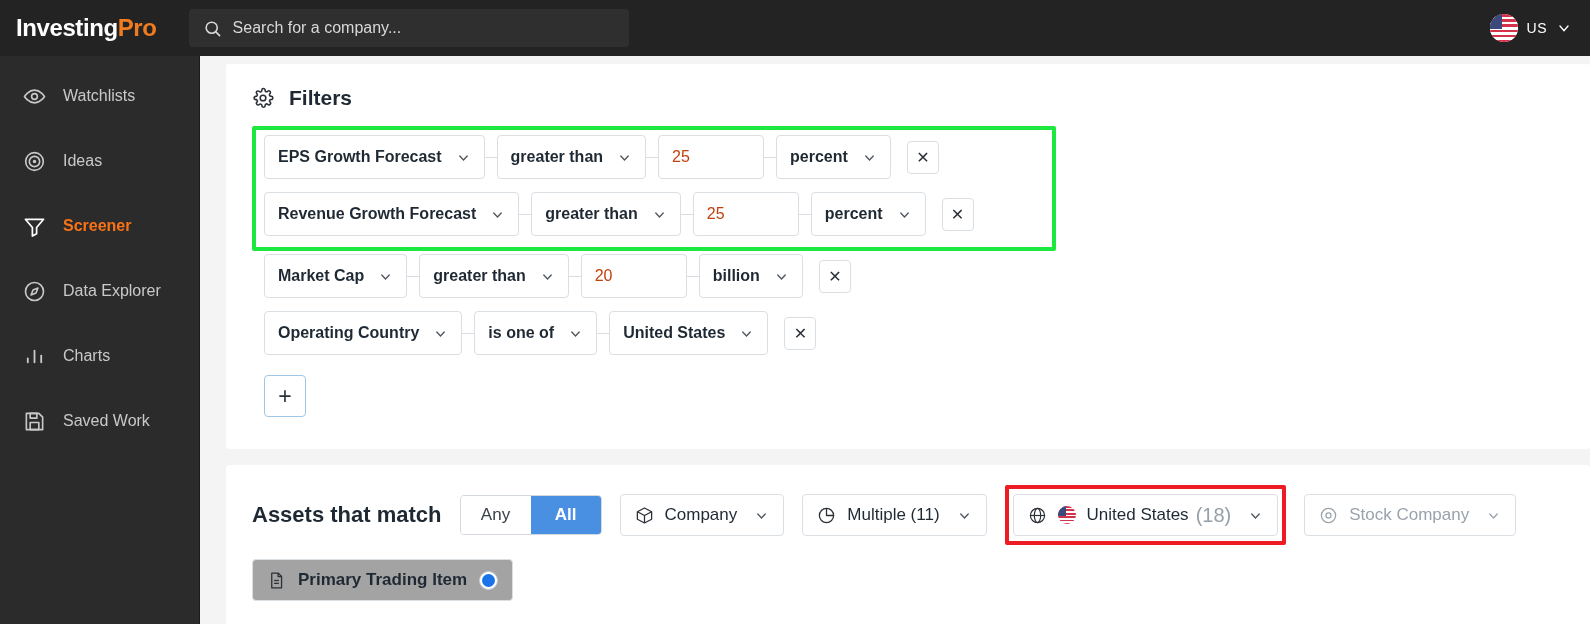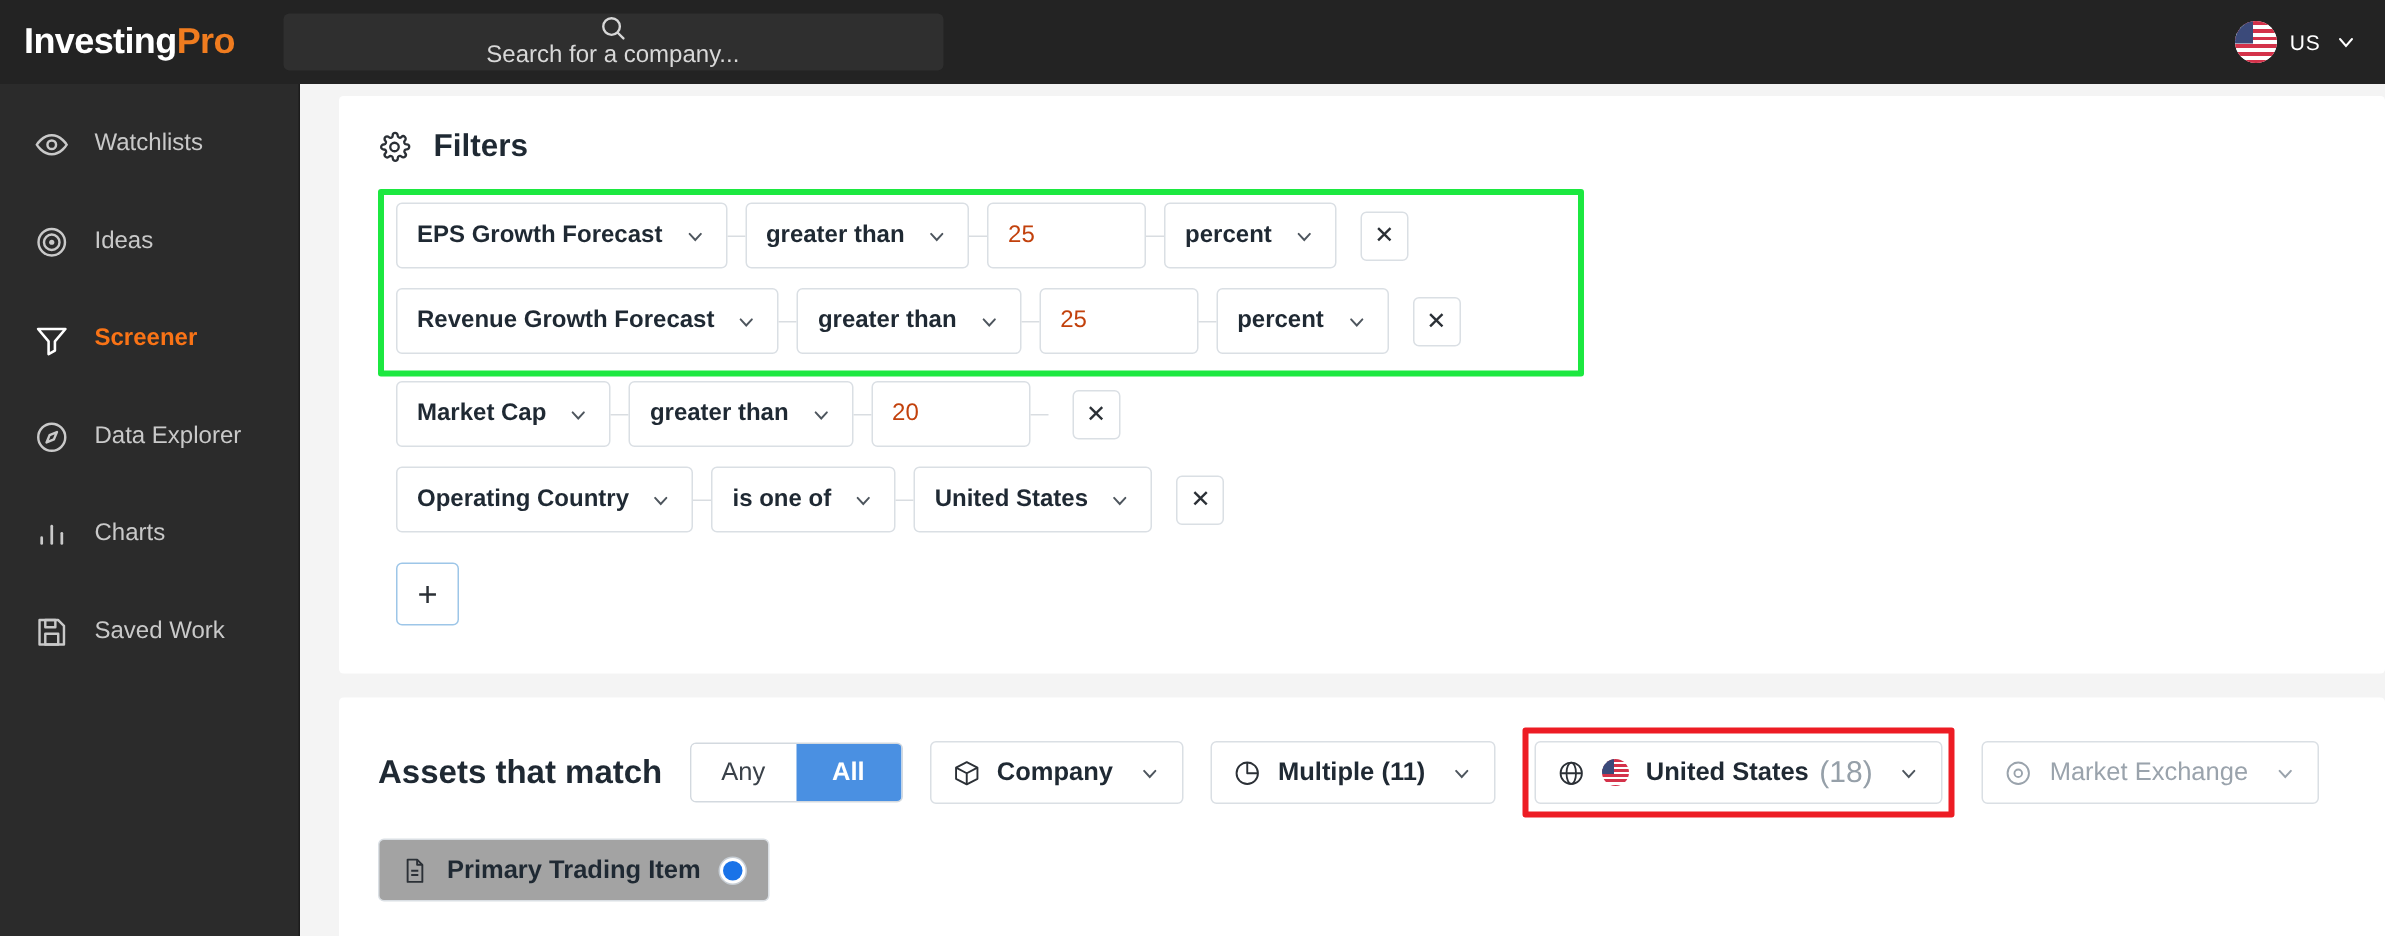--- a/index.html
+++ b/index.html
@@ -22,21 +22,21 @@
   .brand { font-size: 24px; font-weight: bold; letter-spacing: -0.4px; white-space: nowrap; }
   .brand .w1 { color: #ffffff; }
   .brand .w2 { color: #f07c1f; }
   .searchbox {
     margin-left: 32px;
     width: 440px; height: 38px;
     background: #2f2f2f;
     border-radius: 4px;
     display: flex; align-items: center;
     padding: 0 14px;
-    flex-direction: column;
+    gap: 11px;
   }
   .searchbox .ph { color: #d8d8d8; font-size: 16px; }
   .spacer { flex: 1 1 auto; }
   .locale { display: flex; align-items: center; gap: 9px; }
   .locale .lbl { color: #ffffff; font-size: 14px; letter-spacing: .5px; }
 
   
   .flag {
     width: 28px; height: 28px; border-radius: 50%;
     overflow: hidden; position: relative; flex: 0 0 28px;
@@ -157,21 +157,21 @@
   }
   .seg .opt.on { background: #4a90e2; color: #ffffff; font-weight: bold; }
 
   .pill {
     height: 42px;
     border: 1px solid #dadfe4; border-radius: 4px; background: #fff;
     display: flex; align-items: center; gap: 11px;
     padding: 0 14px;
     cursor: pointer; white-space: nowrap;
   }
-  .pill .txt { font-size: 17px; font-weight: bold; color: #1f2933; }
+  .pill .txt { font-size: 17px; font-weight: normal; color: #1f2933; }
   .pill .cnt { font-size: 20px; color: #96a0a9; font-weight: normal; margin-left: -4px; }
   .pill.muted .txt { color: #9aa3ac; font-weight: normal; }
   .pill .chev { margin-left: 6px; display: flex; align-items: center; }
 
   .hl-red-wrap { position: relative; padding: 9px 8px; }
   .hl-red {
     position: absolute; inset: 0;
     border: 4px solid #ed1c24; border-radius: 2px;
     pointer-events: none;
   }
@@ -394,20 +394,28 @@
                   <svg width="15" height="15" viewBox="0 0 24 24" fill="none" stroke="#4e565e" stroke-width="2.1" stroke-linecap="round">
                     <polyline points="6 9.5 12 16 18 9.5"></polyline>
                   </svg>
                 </span>
             </div>
             <span class="joiner"></span>
             <div class="fctl val" style="width:106px">
               <span class="num">20</span>
             </div>
             <span class="joiner" style="width:6px"></span>
+            <div class="fctl">
+              <span class="txt">billion</span>
+              <span class="chev">
+                  <svg width="15" height="15" viewBox="0 0 24 24" fill="none" stroke="#4e565e" stroke-width="2.1" stroke-linecap="round">
+                    <polyline points="6 9.5 12 16 18 9.5"></polyline>
+                  </svg>
+                </span>
+            </div>
             <div class="xbtn">✕</div>
           </div>
 
           <div class="frow">
             <div class="fctl">
               <span class="txt">Operating Country</span>
               <span class="chev">
                   <svg width="15" height="15" viewBox="0 0 24 24" fill="none" stroke="#4e565e" stroke-width="2.1" stroke-linecap="round">
                     <polyline points="6 9.5 12 16 18 9.5"></polyline>
                   </svg>
@@ -501,21 +509,21 @@
             </div>
           </div>
 
           <div class="pill muted">
             <span>
               <svg width="19" height="19" viewBox="0 0 24 24" fill="none" stroke="#9aa3ac" stroke-width="1.6">
                   <circle cx="12" cy="12" r="9"></circle>
                   <circle cx="12" cy="12" r="3.2"></circle>
                 </svg>
             </span>
-            <span class="txt">Market Exchange</span>
+            <span class="txt">Stock Company</span>
             <span class="chev">
                 <svg width="15" height="15" viewBox="0 0 24 24" fill="none" stroke="#9aa3ac" stroke-width="2.1" stroke-linecap="round">
                   <polyline points="6 9.5 12 16 18 9.5"></polyline>
                 </svg>
               </span>
           </div>
         </div>
 
         <div class="second-line">
           <div class="pti">

